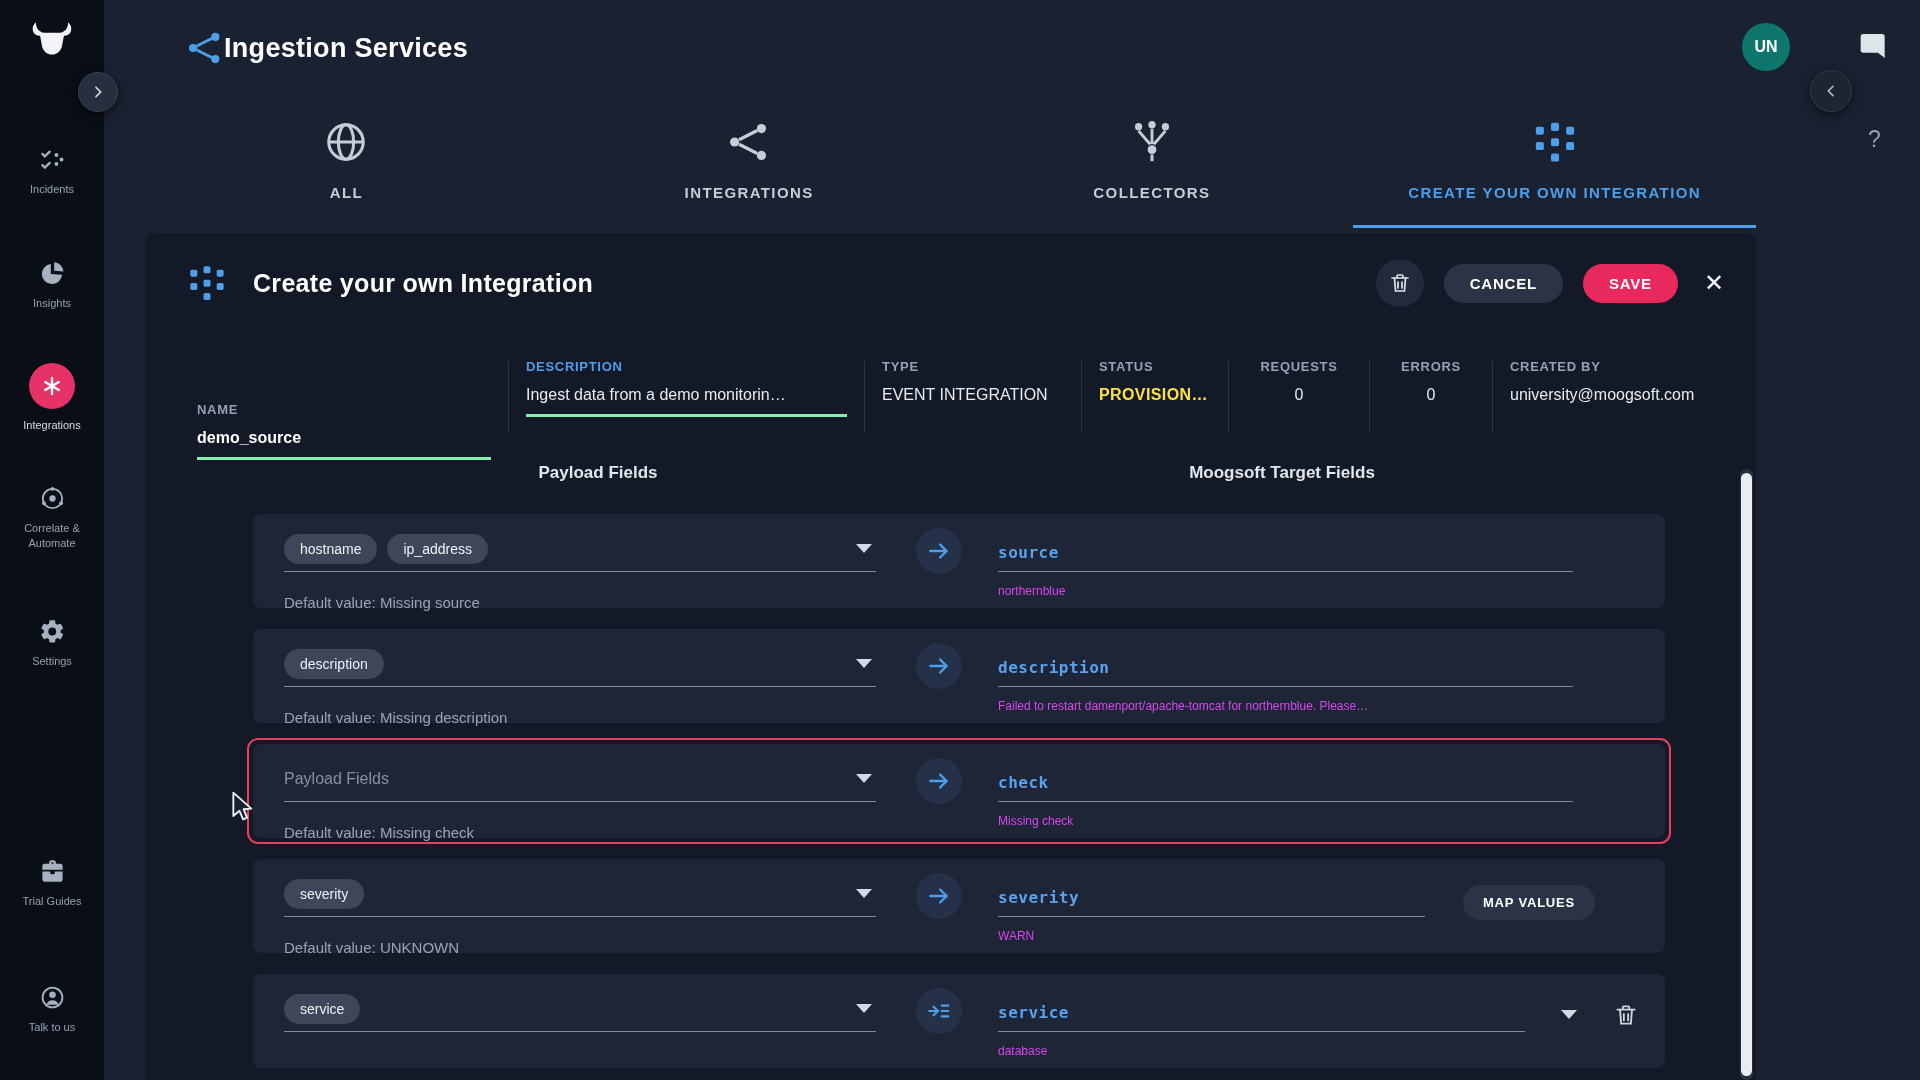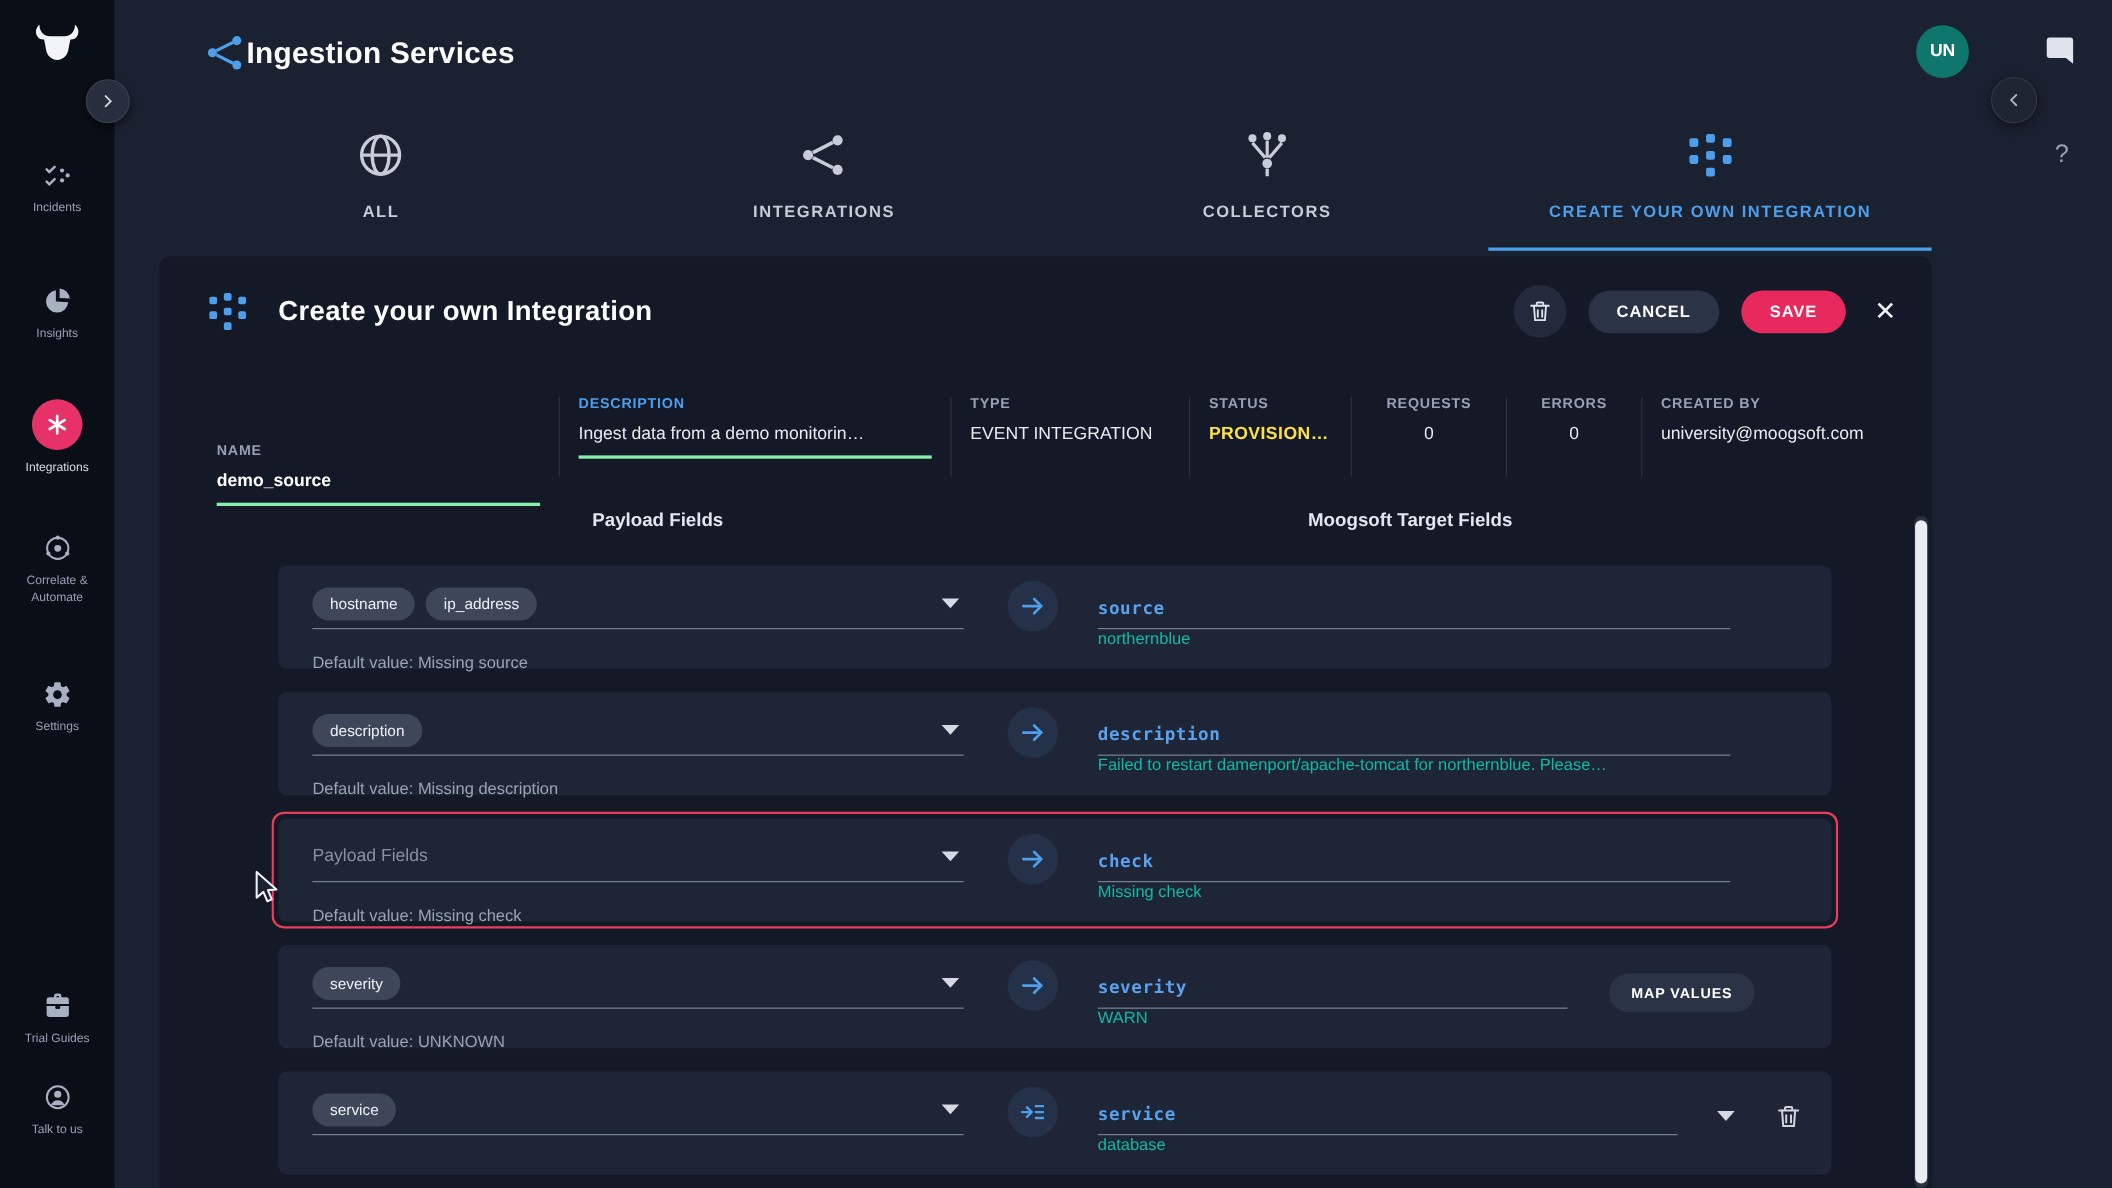--- a/index.html
+++ b/index.html
@@ -102,21 +102,21 @@
   .arrow-badge { width:46px; height:46px; border-radius:50%; background:#243149; flex:none;
                  display:flex; align-items:center; justify-content:center; margin:2px 36px 0 40px; }
   .arrow-badge svg { width:26px; height:26px; }
   .row-right { flex:1; margin-right:64px; min-width:0; }
   .map-row.has-map .row-right { margin-right:212px; }
   .map-row.has-actions .row-right { margin-right:112px; }
   .target-line { height:46px; border-bottom:1px solid #7f8a9c; display:flex; align-items:flex-end;
                  padding-bottom:9px; cursor:text; }
   .target-name { font-family:"DejaVu Sans Mono", monospace; font-size:16px; font-weight:bold;
                  color:#5aa2ee; letter-spacing:.5px; }
-  .target-value { font-size:15px; color:#14b8a6; white-space:nowrap; overflow:hidden; text-overflow:ellipsis; }
+  .target-value { margin-top:12px; font-size:12px; color:#d946ef; white-space:nowrap; overflow:hidden; text-overflow:ellipsis; }
   .map-values-btn { position:absolute; right:70px; top:26px; background:#2b3447; border:none; border-radius:17px;
                     color:#fff; font-size:13px; font-weight:bold; letter-spacing:.8px; padding:10px 20px;
                     cursor:pointer; font-family:inherit; }
   .row-caret { position:absolute; right:84px; top:36px; }
   .row-trash { position:absolute; right:26px; top:28px; color:#cfd5de; cursor:pointer; }
   .row-trash svg { width:26px; height:26px; }
 
   
   .scrollbar { position:absolute; right:3px; top:236px; bottom:0; width:13px; background:#2a3140; border-radius:7px; cursor:pointer; }
   .scroll-thumb { position:absolute; left:1px; right:1px; top:4px; bottom:4px; background:#e9ecf1; border-radius:6px; cursor:grab; }
@@ -183,21 +183,21 @@
 
     <div class="nav-item" style="top:618px">
       <span class="nav-icon">
         <svg viewBox="0 0 24 24" fill="currentColor">
             <path fill-rule="evenodd" d="M19.14 12.94a7 7 0 0 0 .05-.94 7 7 0 0 0-.05-.94l2.11-1.65a.5.5 0 0 0 .12-.64l-2-3.46a.5.5 0 0 0-.61-.22l-2.49 1a7.3 7.3 0 0 0-1.62-.94l-.38-2.65A.5.5 0 0 0 13.78 2h-4a.5.5 0 0 0-.49.42l-.38 2.65a7.3 7.3 0 0 0-1.62.94l-2.49-1a.5.5 0 0 0-.61.22l-2 3.46a.5.5 0 0 0 .12.64L4.42 11a7 7 0 0 0-.05.94 7 7 0 0 0 .05.94l-2.11 1.65a.5.5 0 0 0-.12.64l2 3.46a.5.5 0 0 0 .61.22l2.49-1a7.3 7.3 0 0 0 1.62.94l.38 2.65a.5.5 0 0 0 .49.42h4a.5.5 0 0 0 .49-.42l.38-2.65a7.3 7.3 0 0 0 1.62-.94l2.49 1a.5.5 0 0 0 .61-.22l2-3.46a.5.5 0 0 0-.12-.64zM11.78 15.5a3.5 3.5 0 1 1 3.5-3.5 3.5 3.5 0 0 1-3.5 3.5z"></path>
           </svg>
       </span>
       <span class="nav-label">Settings</span>
     </div>
 
-    <div class="nav-item" style="top:901px">
+    <div class="nav-item" style="top:858px">
       <span class="nav-icon">
         <svg viewBox="0 0 24 24" fill="currentColor">
           <path d="M9 5V4a2 2 0 0 1 2-2h2a2 2 0 0 1 2 2v1h4a2 2 0 0 1 2 2v3.5H3V7a2 2 0 0 1 2-2h4zm2-1v1h2V4h-2zM3 12h7v1.5a1 1 0 0 0 1 1h2a1 1 0 0 0 1-1V12h7v7a2 2 0 0 1-2 2H5a2 2 0 0 1-2-2v-7z"></path>
         </svg>
       </span>
       <span class="nav-label">Trial Guides</span>
     </div>
 
     <div class="nav-item" style="top:984px">
       <span class="nav-icon">

